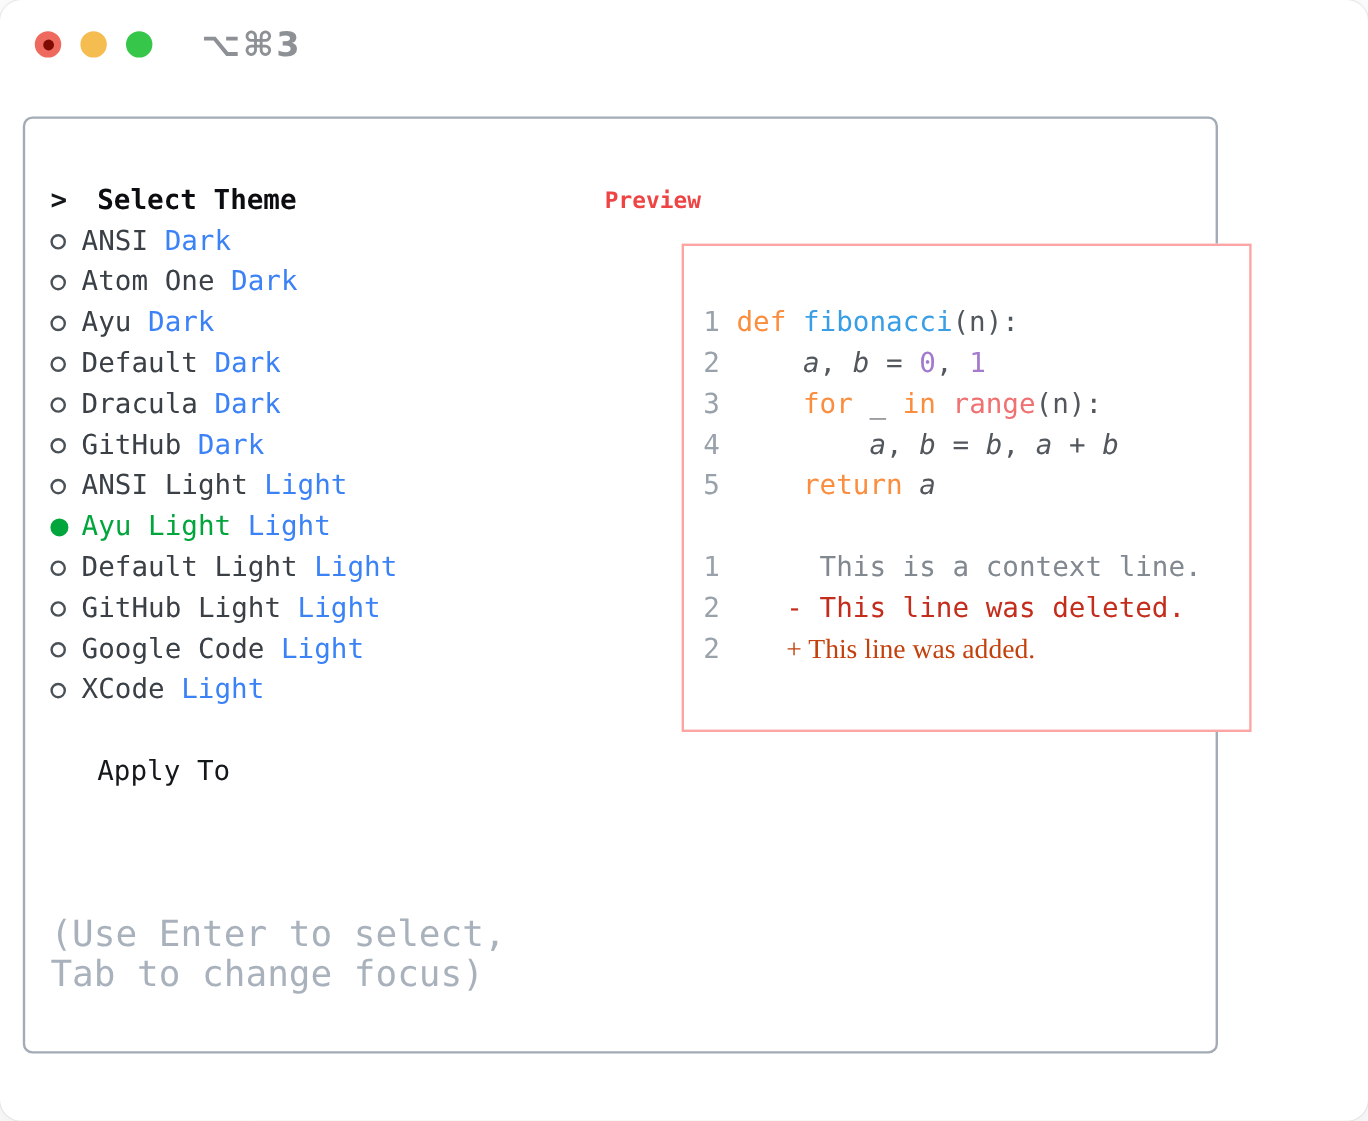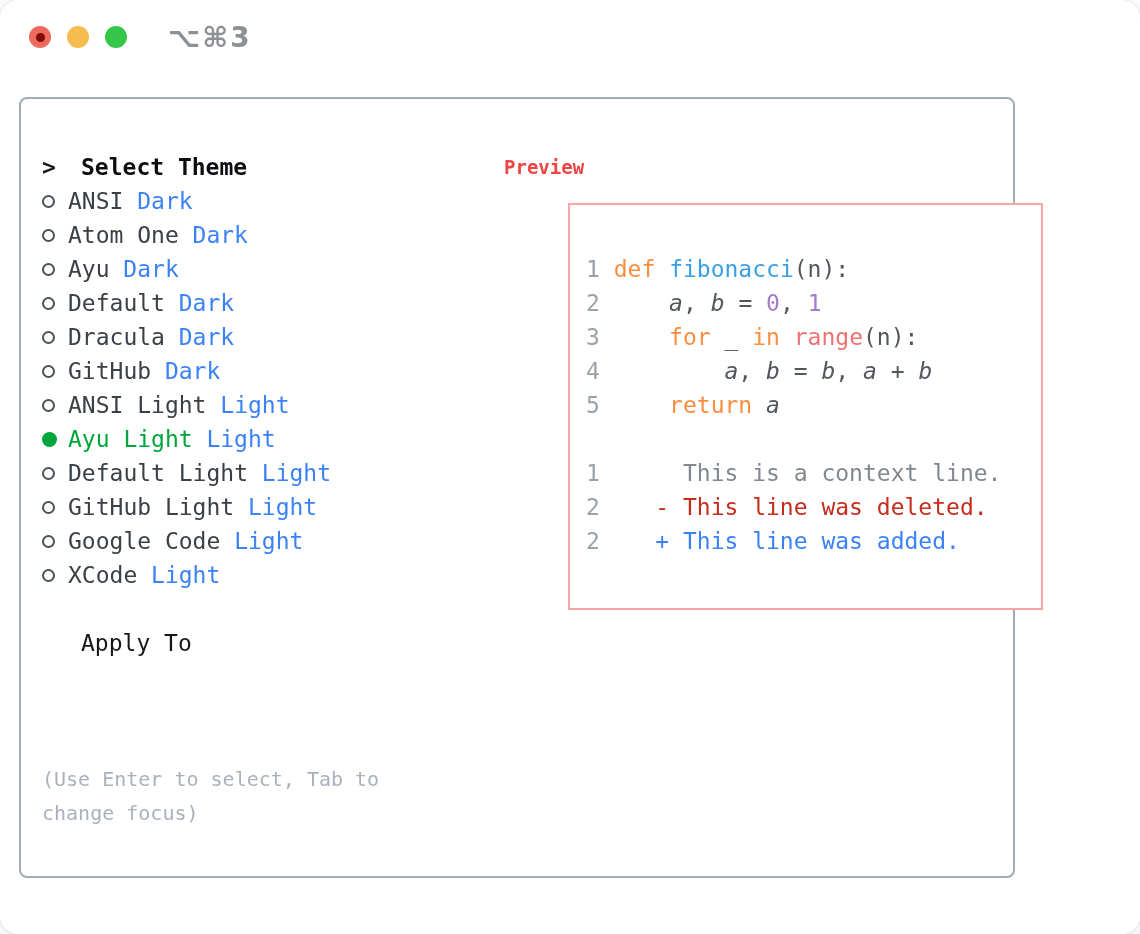--- a/index.html
+++ b/index.html
@@ -43,21 +43,21 @@
   .hdr2 { color:#15181b; }
   .tname { color:#3a4046; }
   .tname.selname { color:#00a63c; }
   .tvariant { color:#3b82f6; margin-left:13.8px; }
 
   .list-header { position:absolute; left:21px; top:51px; }
   .theme-list  { position:absolute; left:21px; top:85px; }
   .apply-block { position:absolute; left:34px; top:527px; }
   .hint {
     position:absolute; left:21px; top:663px; width:412px;
-    font-size:20px; line-height:34px; color:#a9b2bc;
+    font-size:30px; line-height:34px; color:#a9b2bc;
   }
 
   
   .preview-title { position:absolute; left:483px; top:51px; height:34px;
     display:flex; align-items:center; font-size:19px; font-weight:bold; color:#ef4444; }
   .preview-box {
     position:absolute; left:513px; top:104px; width:475px; height:407px;
     border:2px solid #fca5a5; background:#ffffff;
     padding:47px 0 0 16px; overflow:hidden;margin-left:34px;
   }
@@ -66,21 +66,21 @@
 
   .tk-ln   { color:#99a2ab; }
   .tk-kw   { color:#fa8d3e; }
   .tk-fn   { color:#399ee6; }
   .tk-call { color:#f07171; }
   .tk-num  { color:#a37acc; }
   .tk-var  { color:#52575d; font-style:italic; }
   .tk-pl   { color:#52575d; }
   .tk-ctx  { color:#81888f;text-align:center; }
   .tk-del  { color:#c42d1c; }
-  .tk-add  { color:#3b82f6; }
+  .tk-add  { color:#c2410c;font-family:Liberation Serif, serif; }
 </style>
 </head>
 <body>
 
 <div class="window">
 
   <div class="titlebar">
     <div class="traffic">
       <span class="tl red">
           <span class="dot"></span>

